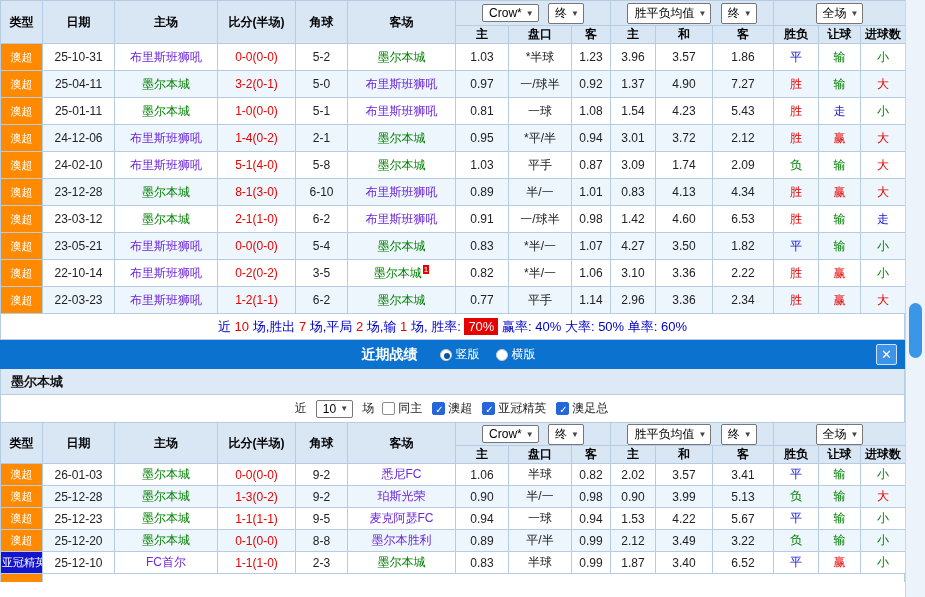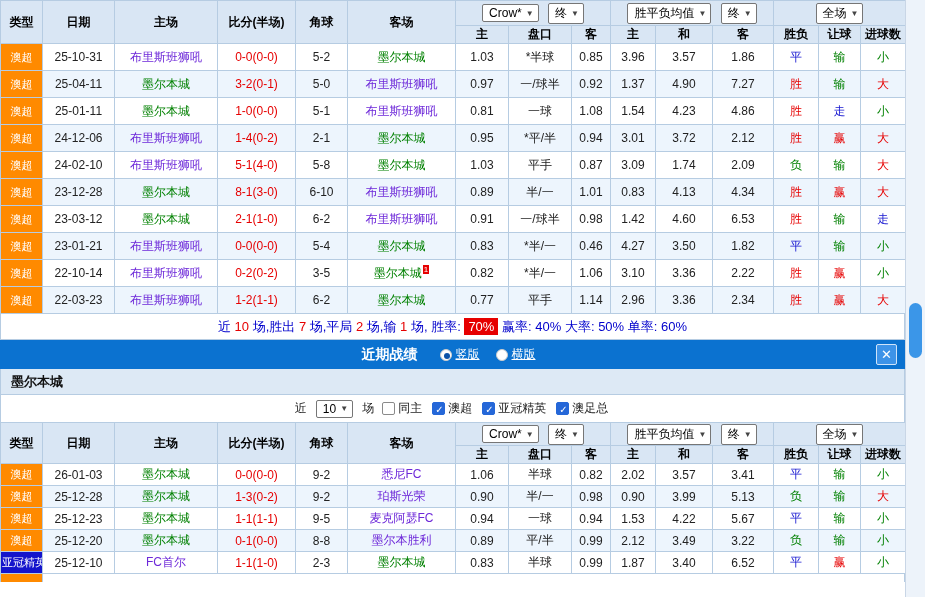--- a/index.html
+++ b/index.html
@@ -40,21 +40,21 @@
   }
   .c-label{color:#0000cc;}
   .c-num{color:#e60000;}
   .c-pct{color:#0000cc;}
   .c-badge{background:#e60000;color:#fff;padding:1px 4px;}
   .bluebar{
     height:29px;background:#0b72d0;display:flex;align-items:center;justify-content:center;
     position:relative;color:#fff;
   }
   .bluebar .title{font-weight:bold;font-size:14px;margin-right:14px;}
-  .radio{display:inline-flex;align-items:center;margin:0 8px;gap:4px;font-size:12px;text-decoration:underline;}
+  .radio{display:inline-flex;align-items:center;margin:0 8px;gap:4px;font-size:12px;}
   .rb{width:12px;height:12px;border-radius:50%;background:#fff;border:1px solid #ccc;display:inline-block;position:relative;}
   .rb.on::after{content:"";position:absolute;left:3px;top:3px;width:6px;height:6px;border-radius:50%;background:#0b52a8;}
   .closebtn{
     position:absolute;right:8px;top:4px;width:21px;height:21px;
     background:#3d93e8;border:1px solid #cfe4fa;border-radius:2px;
     color:#fff;font-size:13px;font-weight:bold;line-height:19px;text-align:center;cursor:pointer;
   }
   .teambar{
     height:26px;background:#dde9f5;border:1px solid #b6cce2;border-top:none;
     display:flex;align-items:center;padding-left:10px;font-weight:bold;font-size:13px;color:#111;
@@ -145,21 +145,21 @@
     <tbody id="h2h-body">
         <tr>
     <td class="league" style="background: rgb(255, 138, 0);">澳超</td>
     <td>25-10-31</td>
     <td class="team">布里斯班狮吼</td>
     <td class="score">0-0(0-0)</td>
     <td>5-2</td>
     <td class="team" style="color: rgb(0, 128, 0);">墨尔本城</td>
     <td>1.03</td>
     <td>*半球</td>
-    <td>0.85</td>
+    <td>1.23</td>
     <td>3.96</td>
     <td>3.57</td>
     <td>1.86</td>
     <td style="color: rgb(21, 21, 208);">平</td>
     <td style="color: rgb(0, 128, 0);">输</td>
     <td style="color: rgb(0, 128, 0);">小</td>
   </tr>
         <tr>
     <td class="league" style="background: rgb(255, 138, 0);">澳超</td>
     <td>25-04-11</td>
@@ -182,21 +182,21 @@
     <td>25-01-11</td>
     <td class="team" style="color: rgb(0, 128, 0);">墨尔本城</td>
     <td class="score">1-0(0-0)</td>
     <td>5-1</td>
     <td class="team">布里斯班狮吼</td>
     <td>0.81</td>
     <td>一球</td>
     <td>1.08</td>
     <td>1.54</td>
     <td>4.23</td>
-    <td>4.86</td>
+    <td>5.43</td>
     <td style="color: rgb(230, 0, 0);">胜</td>
     <td style="color: rgb(21, 21, 208);">走</td>
     <td style="color: rgb(0, 128, 0);">小</td>
   </tr>
         <tr>
     <td class="league" style="background: rgb(255, 138, 0);">澳超</td>
     <td>24-12-06</td>
     <td class="team">布里斯班狮吼</td>
     <td class="score">1-4(0-2)</td>
     <td>2-1</td>
@@ -257,28 +257,28 @@
     <td>0.98</td>
     <td>1.42</td>
     <td>4.60</td>
     <td>6.53</td>
     <td style="color: rgb(230, 0, 0);">胜</td>
     <td style="color: rgb(0, 128, 0);">输</td>
     <td style="color: rgb(21, 21, 208);">走</td>
   </tr>
         <tr>
     <td class="league" style="background: rgb(255, 138, 0);">澳超</td>
-    <td>23-01-21</td>
+    <td>23-05-21</td>
     <td class="team">布里斯班狮吼</td>
     <td class="score">0-0(0-0)</td>
     <td>5-4</td>
     <td class="team" style="color: rgb(0, 128, 0);">墨尔本城</td>
     <td>0.83</td>
     <td>*半/一</td>
-    <td>0.46</td>
+    <td>1.07</td>
     <td>4.27</td>
     <td>3.50</td>
     <td>1.82</td>
     <td style="color: rgb(21, 21, 208);">平</td>
     <td style="color: rgb(0, 128, 0);">输</td>
     <td style="color: rgb(0, 128, 0);">小</td>
   </tr>
         <tr>
     <td class="league" style="background: rgb(255, 138, 0);">澳超</td>
     <td>22-10-14</td>

